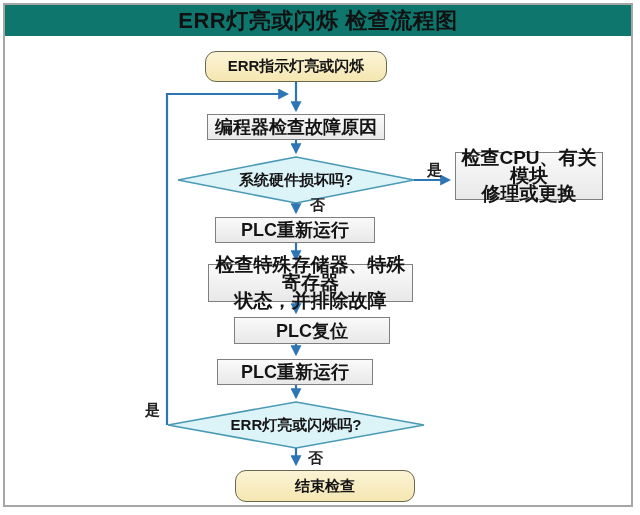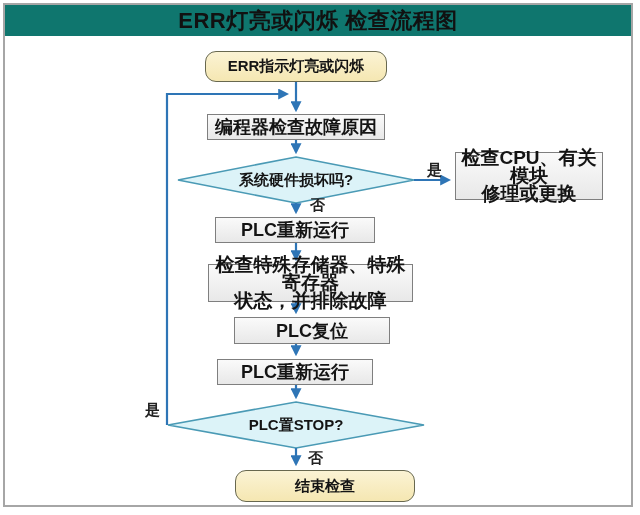--- a/index.html
+++ b/index.html
@@ -106,21 +106,21 @@
 
 <div class="node process" style="left:217px;top:317px;width:156px;height:27px;margin-left:17px;">
   <span>PLC复位</span>
 </div>
 
 <div class="node process" style="left:217px;top:359px;width:156px;height:26px;">
   <span>PLC重新运行</span>
 </div>
 
 <div class="decision-label" style="left:168px;top:403px;width:256px;height:44px;">
-  <span>PLC置STOP?</span>
+  <span>ERR灯亮或闪烁吗?</span>
 </div>
 
 <div class="node terminal" style="left:207px;top:470px;width:180px;height:32px;margin-left:28px;">
   <span>结束检查</span>
 </div>
 
 <div class="edge-label" style="left:427px;top:162px;">是</div>
 <div class="edge-label" style="left:310px;top:197px;">否</div>
 <div class="edge-label" style="left:145px;top:402px;">是</div>
 <div class="edge-label" style="left:308px;top:450px;">否</div>

